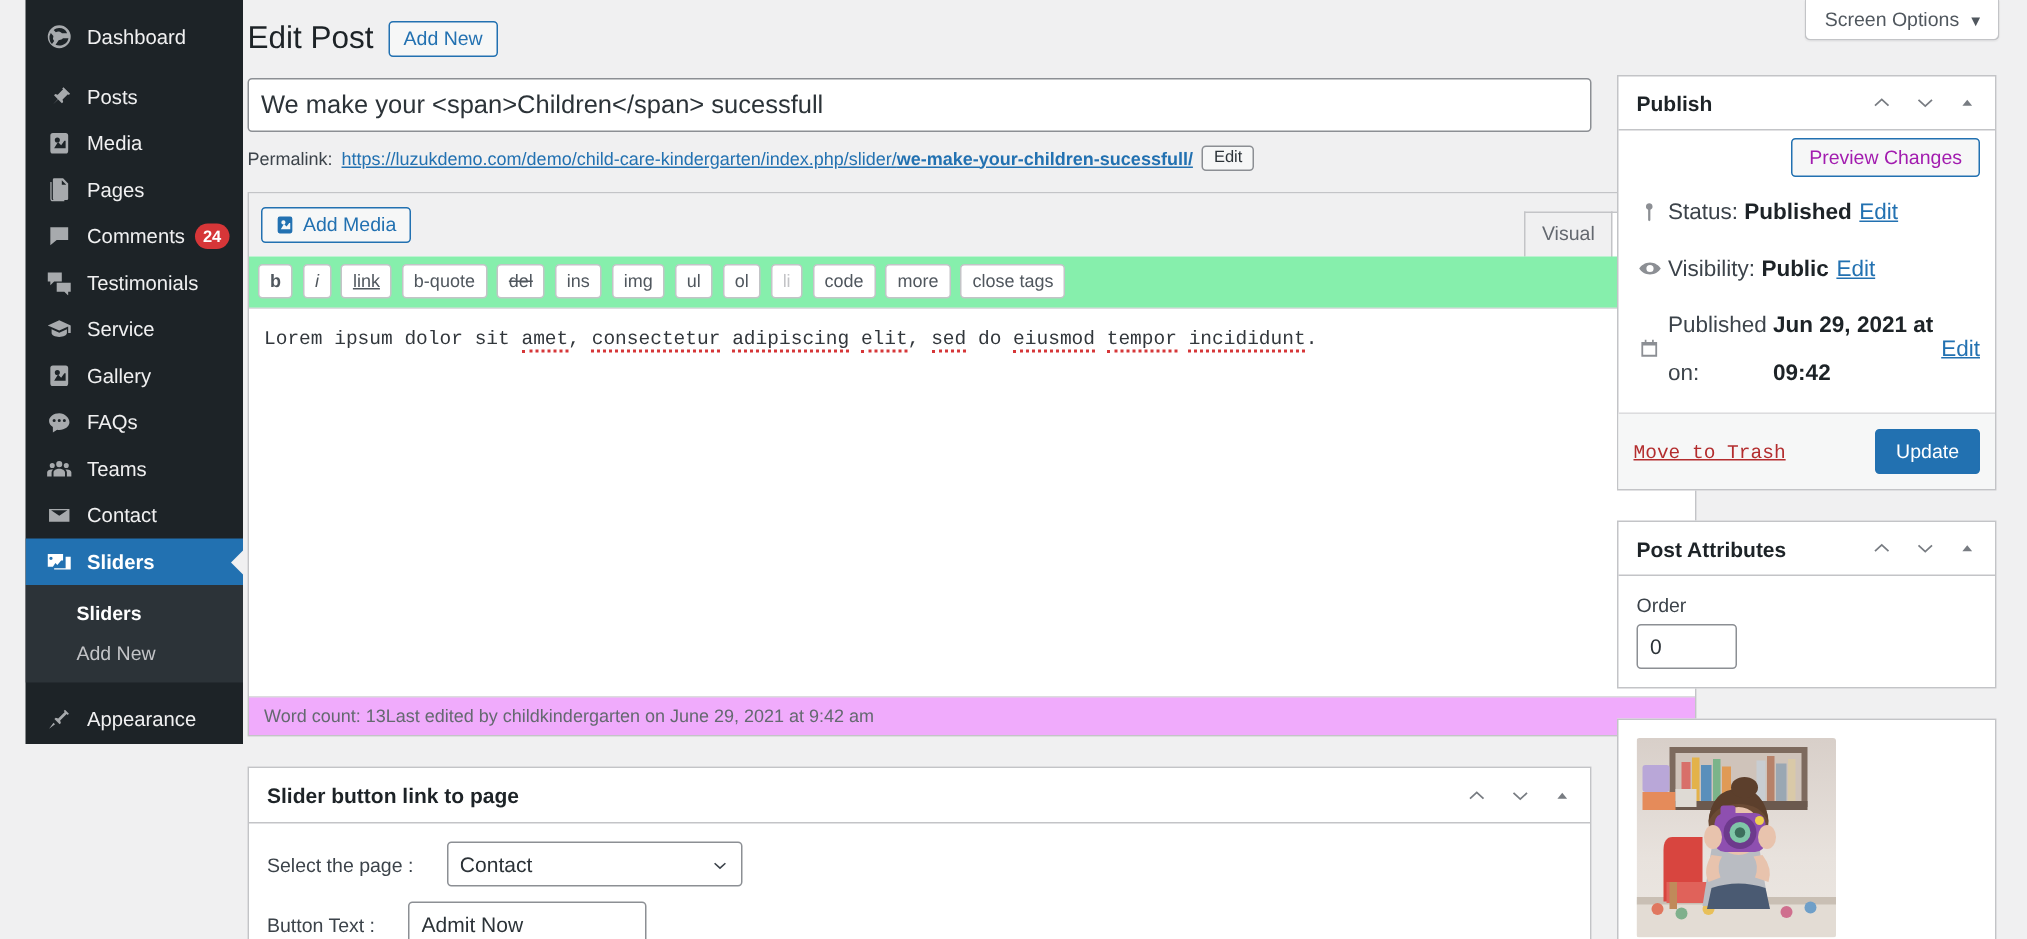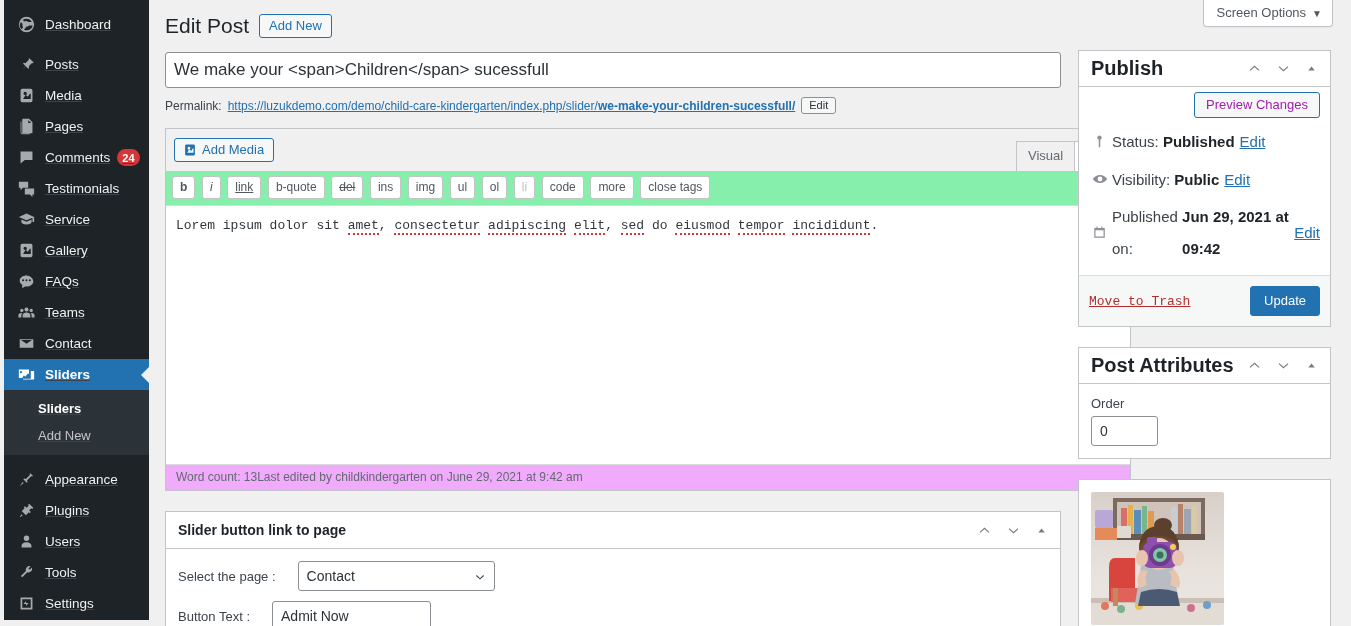--- a/index.html
+++ b/index.html
@@ -9,25 +9,24 @@
     overflow: hidden;
     background: #f0f0f1;
     font-family: "Liberation Sans", sans-serif;
     font-size: 13px;
     color: #3c434a;
   }
   #app { position: relative; width: 1351px; height: 626px; }
 
   
   #adminmenu {
-    position: absolute; left: 4px; top: 0;
-    width: 145px; height: 620px;
+    position: absolute; left: 17px; top: 0;
+    width: 145px; height: 496px;
     background: #1d2327;
     overflow: hidden;
-    text-decoration: underline;
   }
   .menu-item {
     position: relative;
     display: flex; align-items: center;
     height: 31px; padding-left: 12px;
     color: #f0f0f1;
     font-size: 13.5px;
     cursor: pointer;
     white-space: nowrap;
   }
@@ -310,21 +309,21 @@
     border: 1px solid #c3c4c7;
     margin-bottom: 20px;
   }
   .side-box-header {
     display: flex; align-items: center; justify-content: space-between;
     border-bottom: 1px solid #c3c4c7;
     padding: 0 12px;
     height: 36px;
   }
   .side-box-header h2 {
-    margin: 0; font-size: 20px; font-weight: 600; color: #1d2327;
+    margin: 0; font-size: 14px; font-weight: 600; color: #1d2327;
   }
   #submitpost .inside { padding: 0; }
   .minor-publishing-actions {
     padding: 10px 10px 11px;
     text-align: right;
   }
   .preview-btn {
     background: #f6f7f7;
     border: 1px solid #2271b1;
     color: #a21caf;

